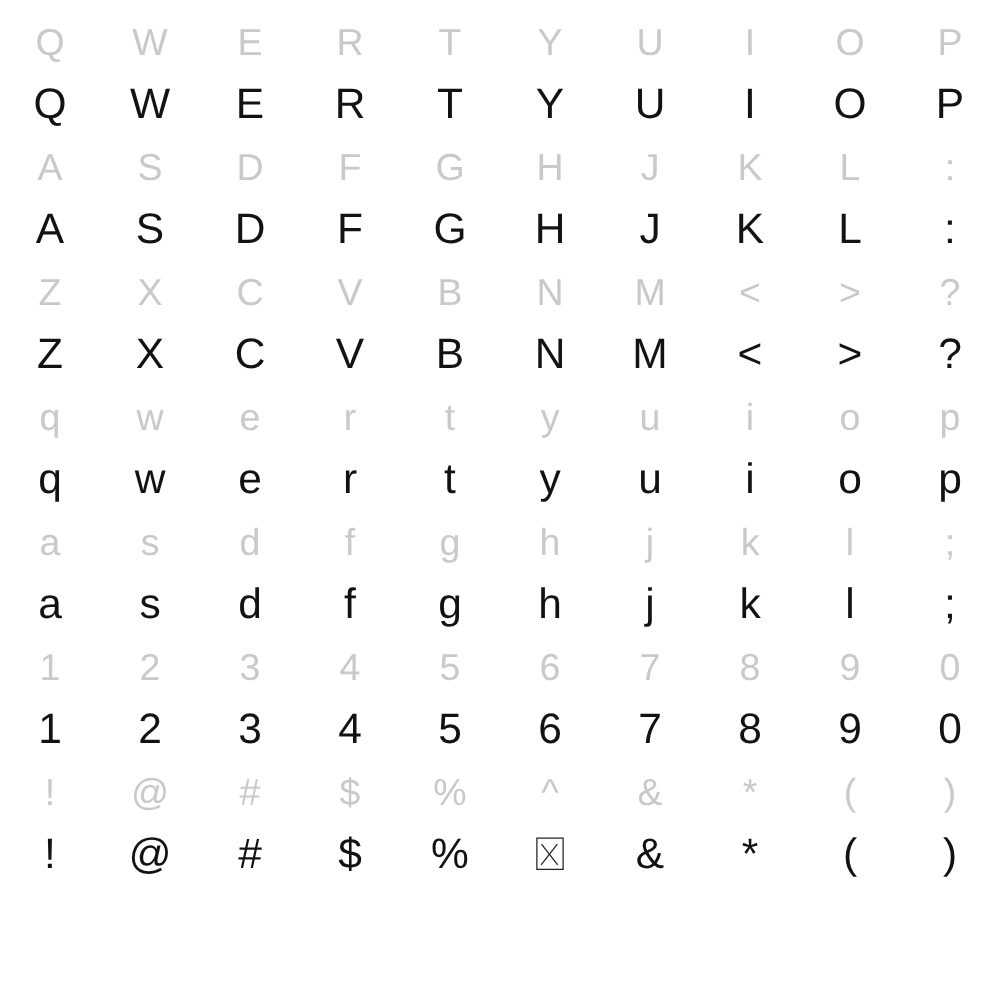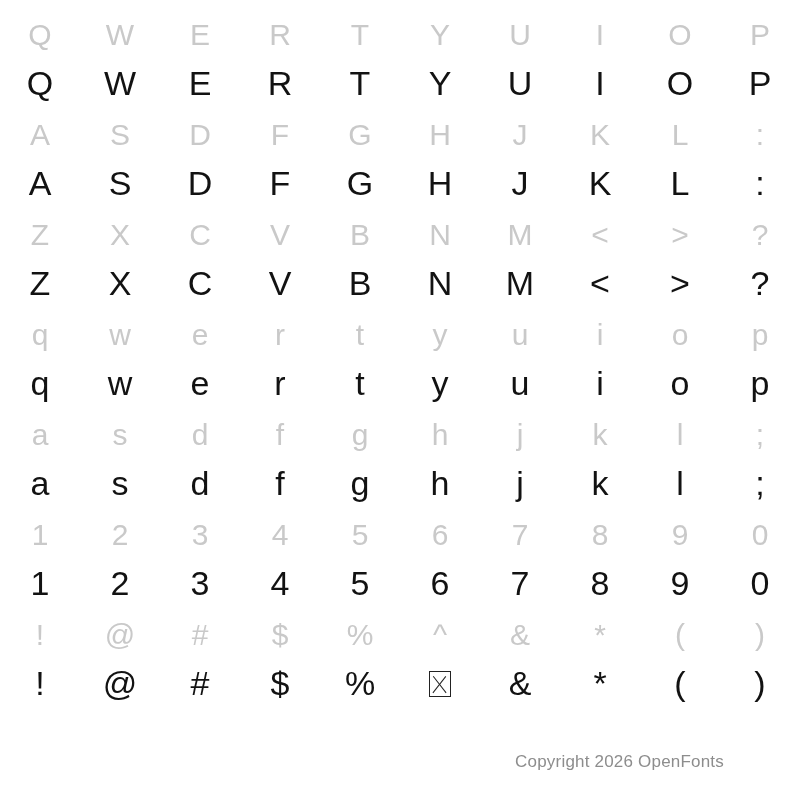--- a/index.html
+++ b/index.html
@@ -260,14 +260,13 @@
         <div class="cell">#</div>
         <div class="cell">$</div>
         <div class="cell">%</div>
         <div class="cell"><span class="tofu"></span></div>
         <div class="cell">&amp;</div>
         <div class="cell">*</div>
         <div class="cell">(</div>
         <div class="cell">)</div>
       </div>
     </div>
-  <div class="copyright">Copyright 2026 OpenFonts</div>
 </div>
 
 </body></html>

